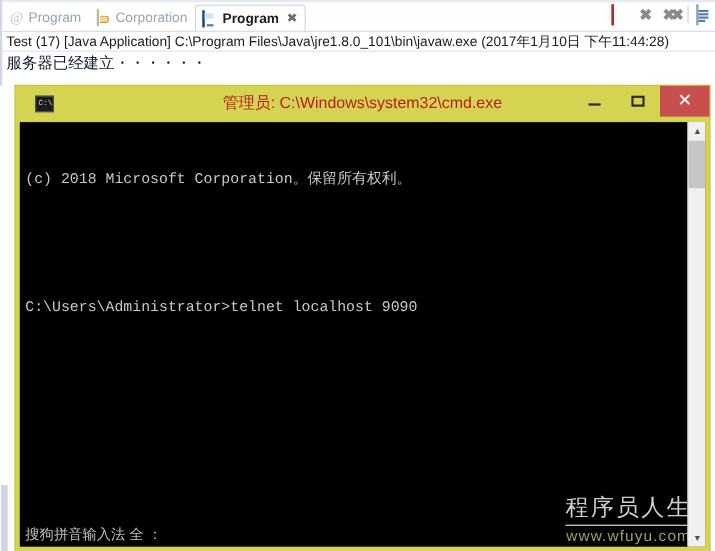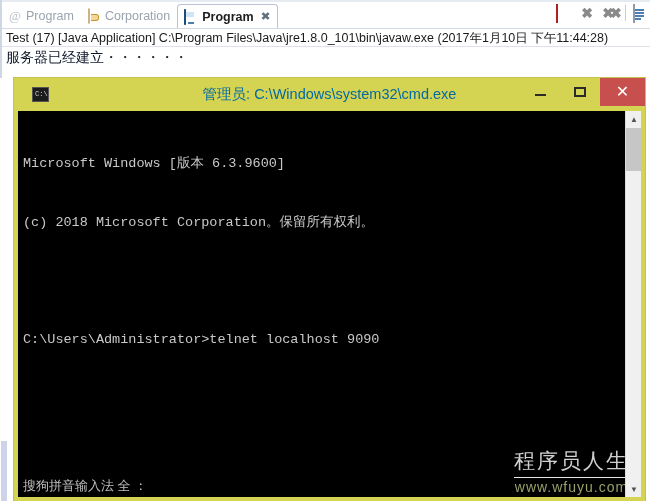--- a/index.html
+++ b/index.html
@@ -236,21 +236,21 @@
     padding-left: 2px;
     overflow: hidden;
   }
   #cmd-title-text {
     position: absolute;
     left: 0; top: 0;
     width: 100%;
     text-align: center;
     line-height: 33px;
     font-size: 14.5px;
-    color: #0369a1;
+    color: #b91c1c;
     white-space: nowrap;
   }
   .cmd-btn {
     position: absolute;
     top: 0;
     height: 28px;
     width: 40px;
     display: flex;
     align-items: center;
     justify-content: center;
@@ -442,21 +442,20 @@
         <span class="gl-max"></span>
       </div>
       <div class="cmd-btn" id="cmd-close">
         <span class="gl-close">✕</span>
       </div>
     </div>
 
     <div id="cmd-body">
 
       <div id="terminal-text">
-        <span class="term-line">Microsoft Windows [版本 6.3.9600]</span>
         <span class="term-line">(c) 2018 Microsoft Corporation。保留所有权利。</span>
         <span class="term-blank"></span>
         <span class="term-line">C:\Users\Administrator&gt;telnet localhost 9090</span>
         <span class="term-blank"></span>
         
       </div>
 
       <div id="watermark">
         <span id="wm-title">程序员人生</span>
         <span id="wm-rule"></span>

